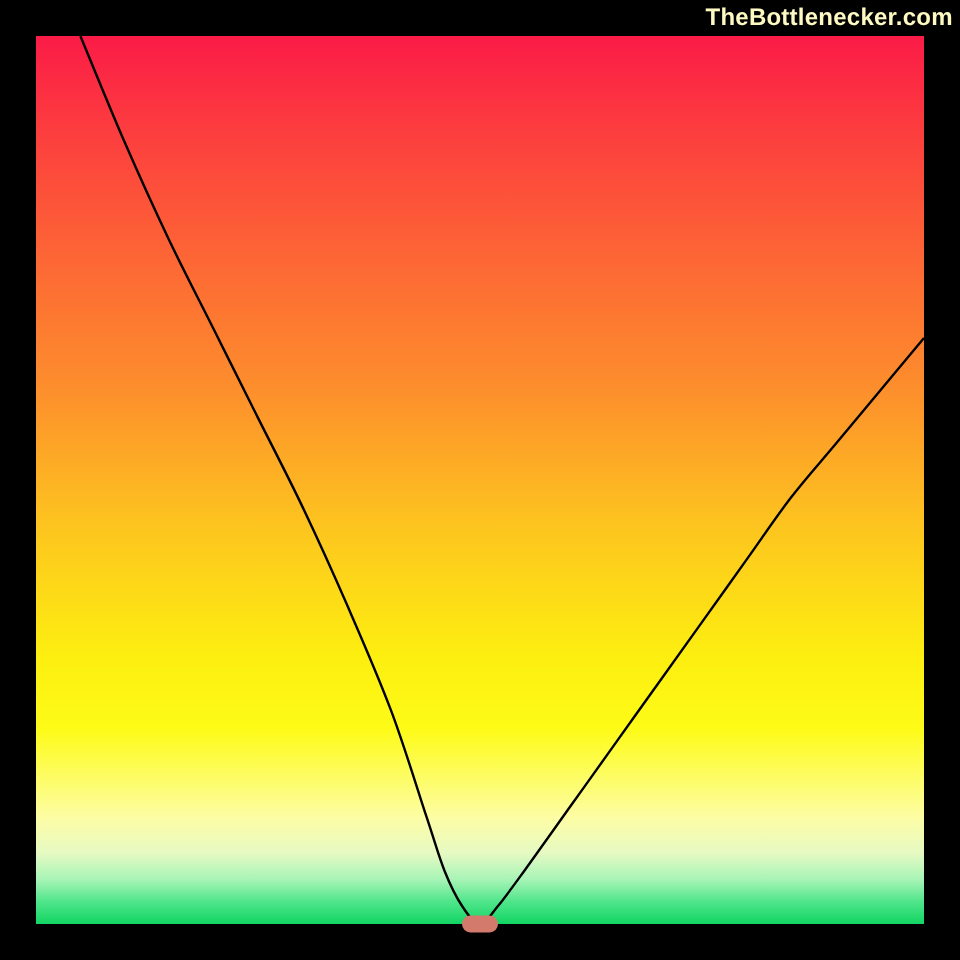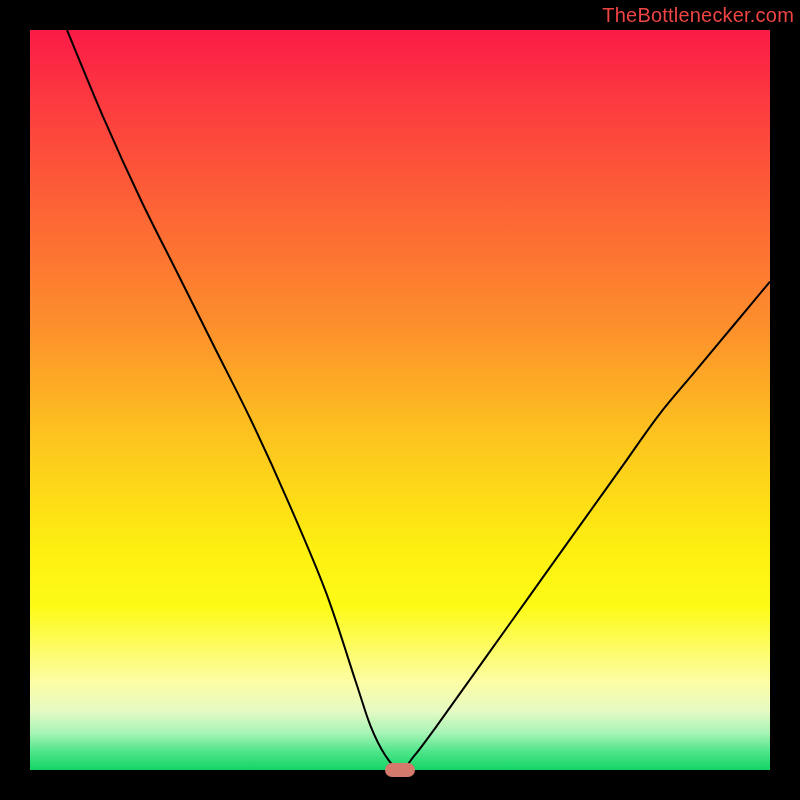--- a/index.html
+++ b/index.html
@@ -53,23 +53,23 @@
     width: 30px;
     height: 14px;
     background: #d47a6c;
     border-radius: 7px;
     transform: translate(-50%, -50%);
   }
   .watermark {
     position: absolute;
     top: 4px;
     right: 6px;
-    color: #ef4444;
+    color: #fef9c3;
     font-size: 20px;
-    font-weight: 400;
+    font-weight: 700;
     letter-spacing: 0.2px;
   }
 </style>
 </head>
 <body>
 
 <div class="frame">
 
   <div class="plot-area">
 

